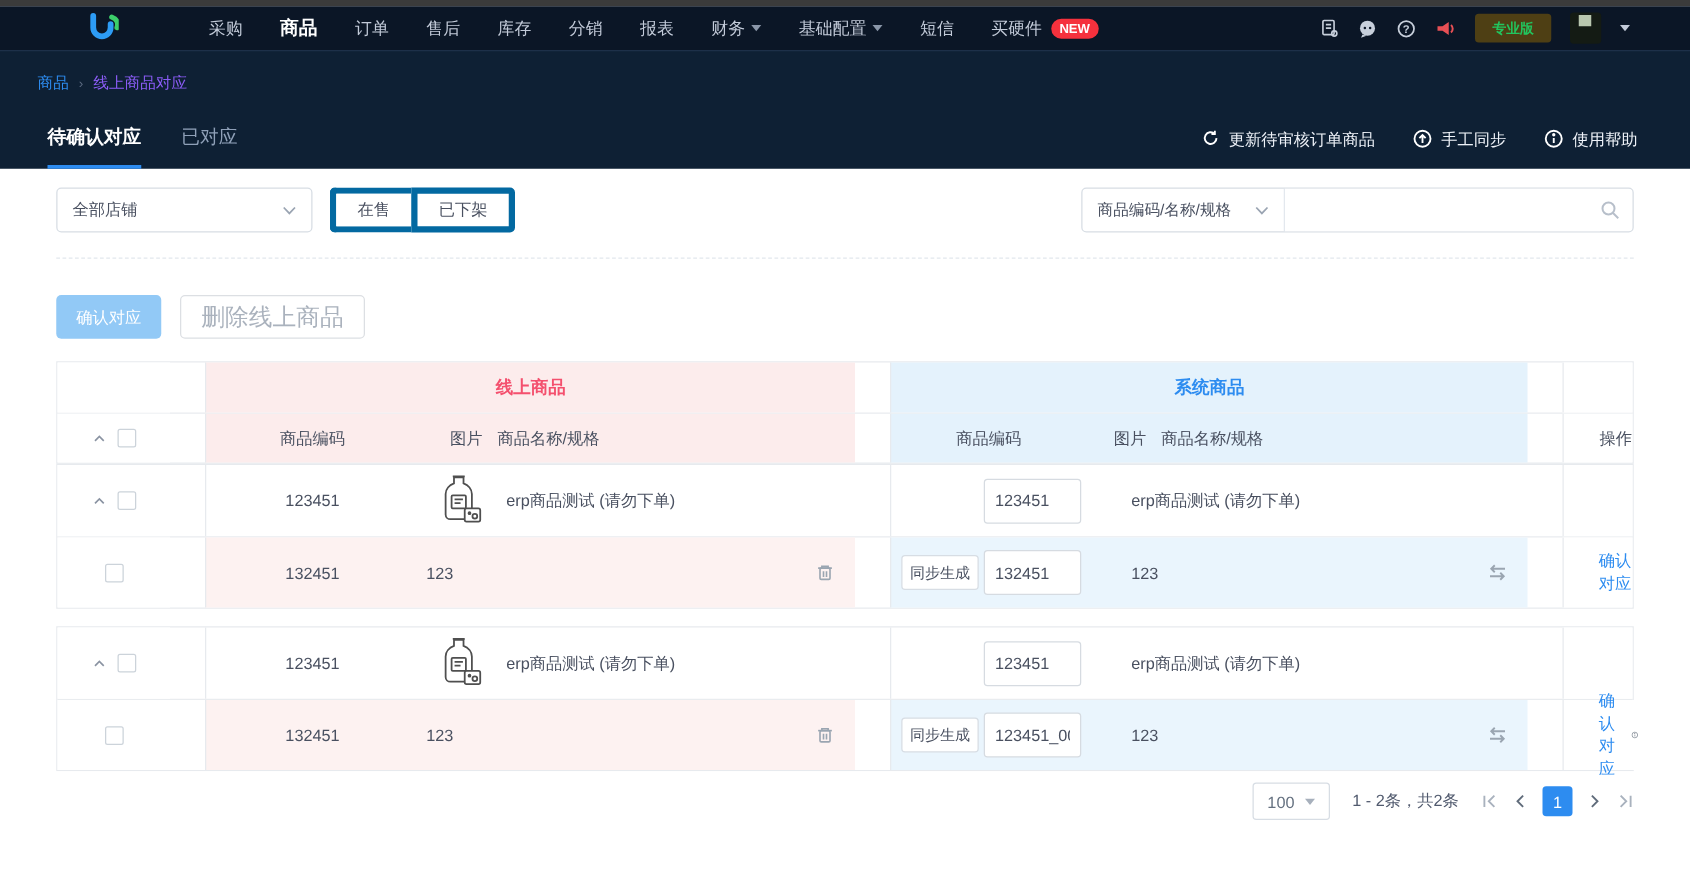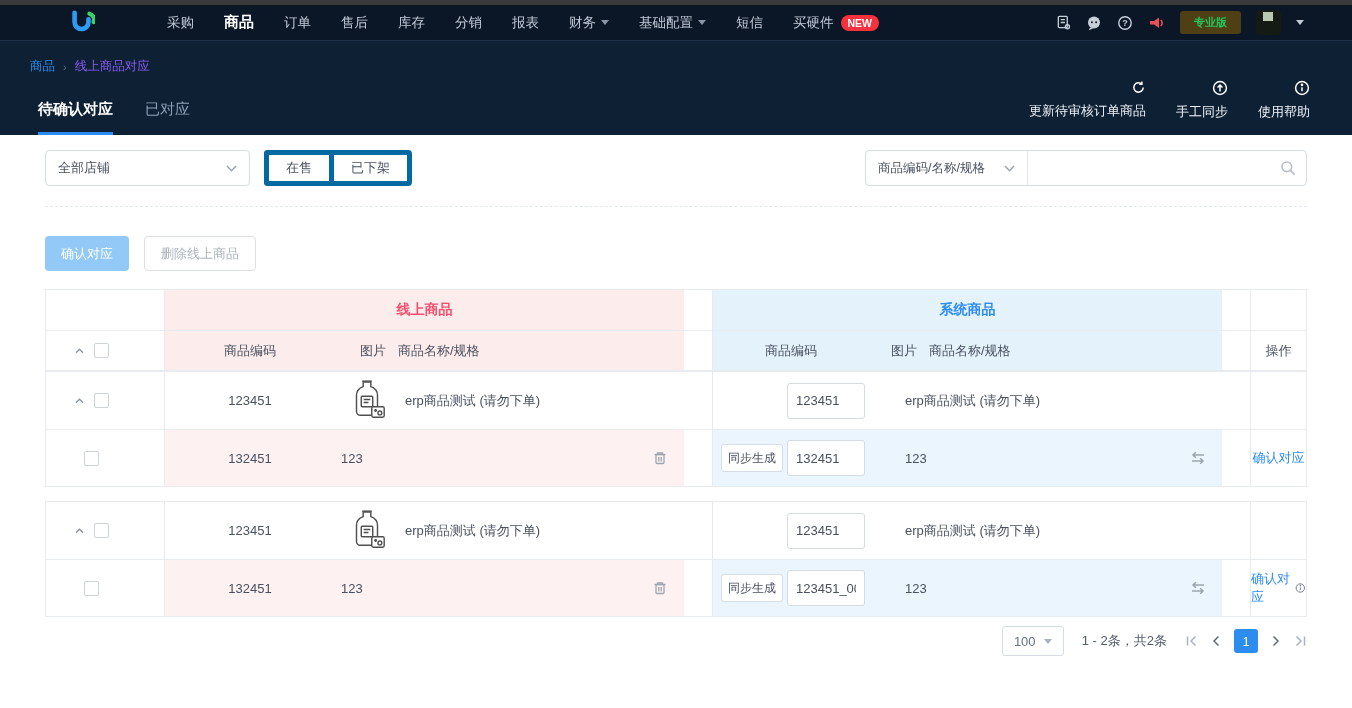--- a/index.html
+++ b/index.html
@@ -23,50 +23,50 @@
   
   .subheader { background:#0e2034; border-top:1px solid #1d3049; height:95px; position:relative; }
   .breadcrumb { padding:17px 0 0 30px; font-size:12.5px; display:flex; align-items:center; gap:8px; }
   .bc-parent { color:#2d8cf0; text-decoration:none; cursor:pointer; }
   .bc-sep { color:#5c6b82; font-size:11px; }
   .bc-current { color:#8b5cf6; }
   .tabs { position:absolute; left:38px; bottom:0; display:flex; gap:32px; }
   .tab { font-size:15px; color:#8fa0b8; padding-bottom:13px; cursor:pointer; }
   .tab.active { color:#fff; font-weight:bold; border-bottom:3px solid #2d8cf0; }
   .tab-actions { position:absolute; right:42px; bottom:14px; display:flex; gap:30px; }
-  .tab-action { display:flex; align-items:flex-end; gap:7px; color:#eef2f8; font-size:13px; text-decoration:none; cursor:pointer;flex-direction:column; }
+  .tab-action { display:flex; align-items:flex-start; gap:7px; color:#eef2f8; font-size:13px; text-decoration:none; cursor:pointer; }
   
   .content { background:#fff; padding:0 45px; }
   .filter-row { margin-top:15px; display:flex; align-items:center; height:36px; }
   .select { border:1px solid #d7dde4; border-radius:4px; height:36px; display:flex; align-items:center; justify-content:space-between; padding:0 12px; color:#495060; font-size:13px; cursor:pointer; background:#fff; }
   .shop-select { width:205px; margin-right:14px; }
   .btn-group { display:flex; }
   .btn-group button { height:36px; background:#fff; border:5px solid #0369a1; color:#495060; font-size:13px; padding:0 17px; cursor:pointer; }
   .btn-group button:first-child { border-radius:4px 0 0 4px; border-right:none; }
   .btn-group button:last-child { border-radius:0 4px 4px 0; }
   .search-box { margin-left:auto; width:442px; height:36px; border:1px solid #d7dde4; border-radius:4px; display:flex; align-items:center; }
   .search-type { width:162px; height:100%; display:flex; align-items:center; justify-content:space-between; padding:0 12px; border-right:1px solid #e3e8ee; color:#495060; font-size:12.5px; cursor:pointer; }
   .search-input { flex:1; border:none; outline:none; height:100%; padding:0 10px; font-size:13px; color:#495060; }
   .search-glass { margin-right:10px; cursor:pointer; }
   .dash-divider { margin-top:20px; border-top:1px dashed #e2e7ed; }
   .toolbar { margin-top:29px; display:flex; gap:15px; }
   .btn-primary-disabled { width:84px; height:35px; background:#92c9f6; border:none; border-radius:4px; color:#fff; font-size:13px; cursor:pointer; }
-  .btn-plain-disabled { height:35px; padding:0 16px; background:#fff; border:1px solid #dcdfe3; border-radius:4px; color:#aab2bd; font-size:13px; cursor:pointer; }
+  .btn-plain-disabled { height:35px; padding:0 16px; background:#fff; border:1px solid #dcdfe3; border-radius:4px; color:#aab2bd; font-size:19px; cursor:pointer; }
   
   .table { margin-top:18px; width:1262px; font-size:13px; color:#495060; }
   .tblock { border:1px solid #e7eaee; }
   .trow { display:flex; align-items:stretch;gap:28px; }
   .trow + .trow { border-top:1px solid #e9ecef; }
   .hrow { height:40px; }
   .drow { height:57px; }
   .c0 { width:90px; display:flex; align-items:center; justify-content:center; gap:9px; background:#fff; flex:none; }
   .sec { display:flex; align-items:center; position:relative; border-left:1px solid #e7eaee; flex:none; }
   .sec.online { width:520px; }
   .sec.system { width:510px; }
-  .ops { flex:1; border-left:1px solid #e7eaee; display:flex; align-items:center; justify-content:center; background:#fff; }
+  .ops { flex:1; border-left:1px solid #e7eaee; display:flex; align-items:center; justify-content:center; background:#fff;padding-left:28px; }
   .hd-pink { background:#fcecec; }
   .hd-blue { background:#e4f2fc; }
   .row-pink { background:#fdf2f1; }
   .row-blue { background:#eaf5fd; }
   .group-title { width:100%; text-align:center; font-size:14px; font-weight:bold; }
   .group-title.pink { color:#f4506e; }
   .group-title.blue { color:#2d8cf0; }
   .cell.code { width:170px; text-align:center; flex:none; }
   .cell.imgc { width:64px; display:flex; justify-content:center; flex:none; }
   .cell.name { flex:1; padding-left:6px; }

